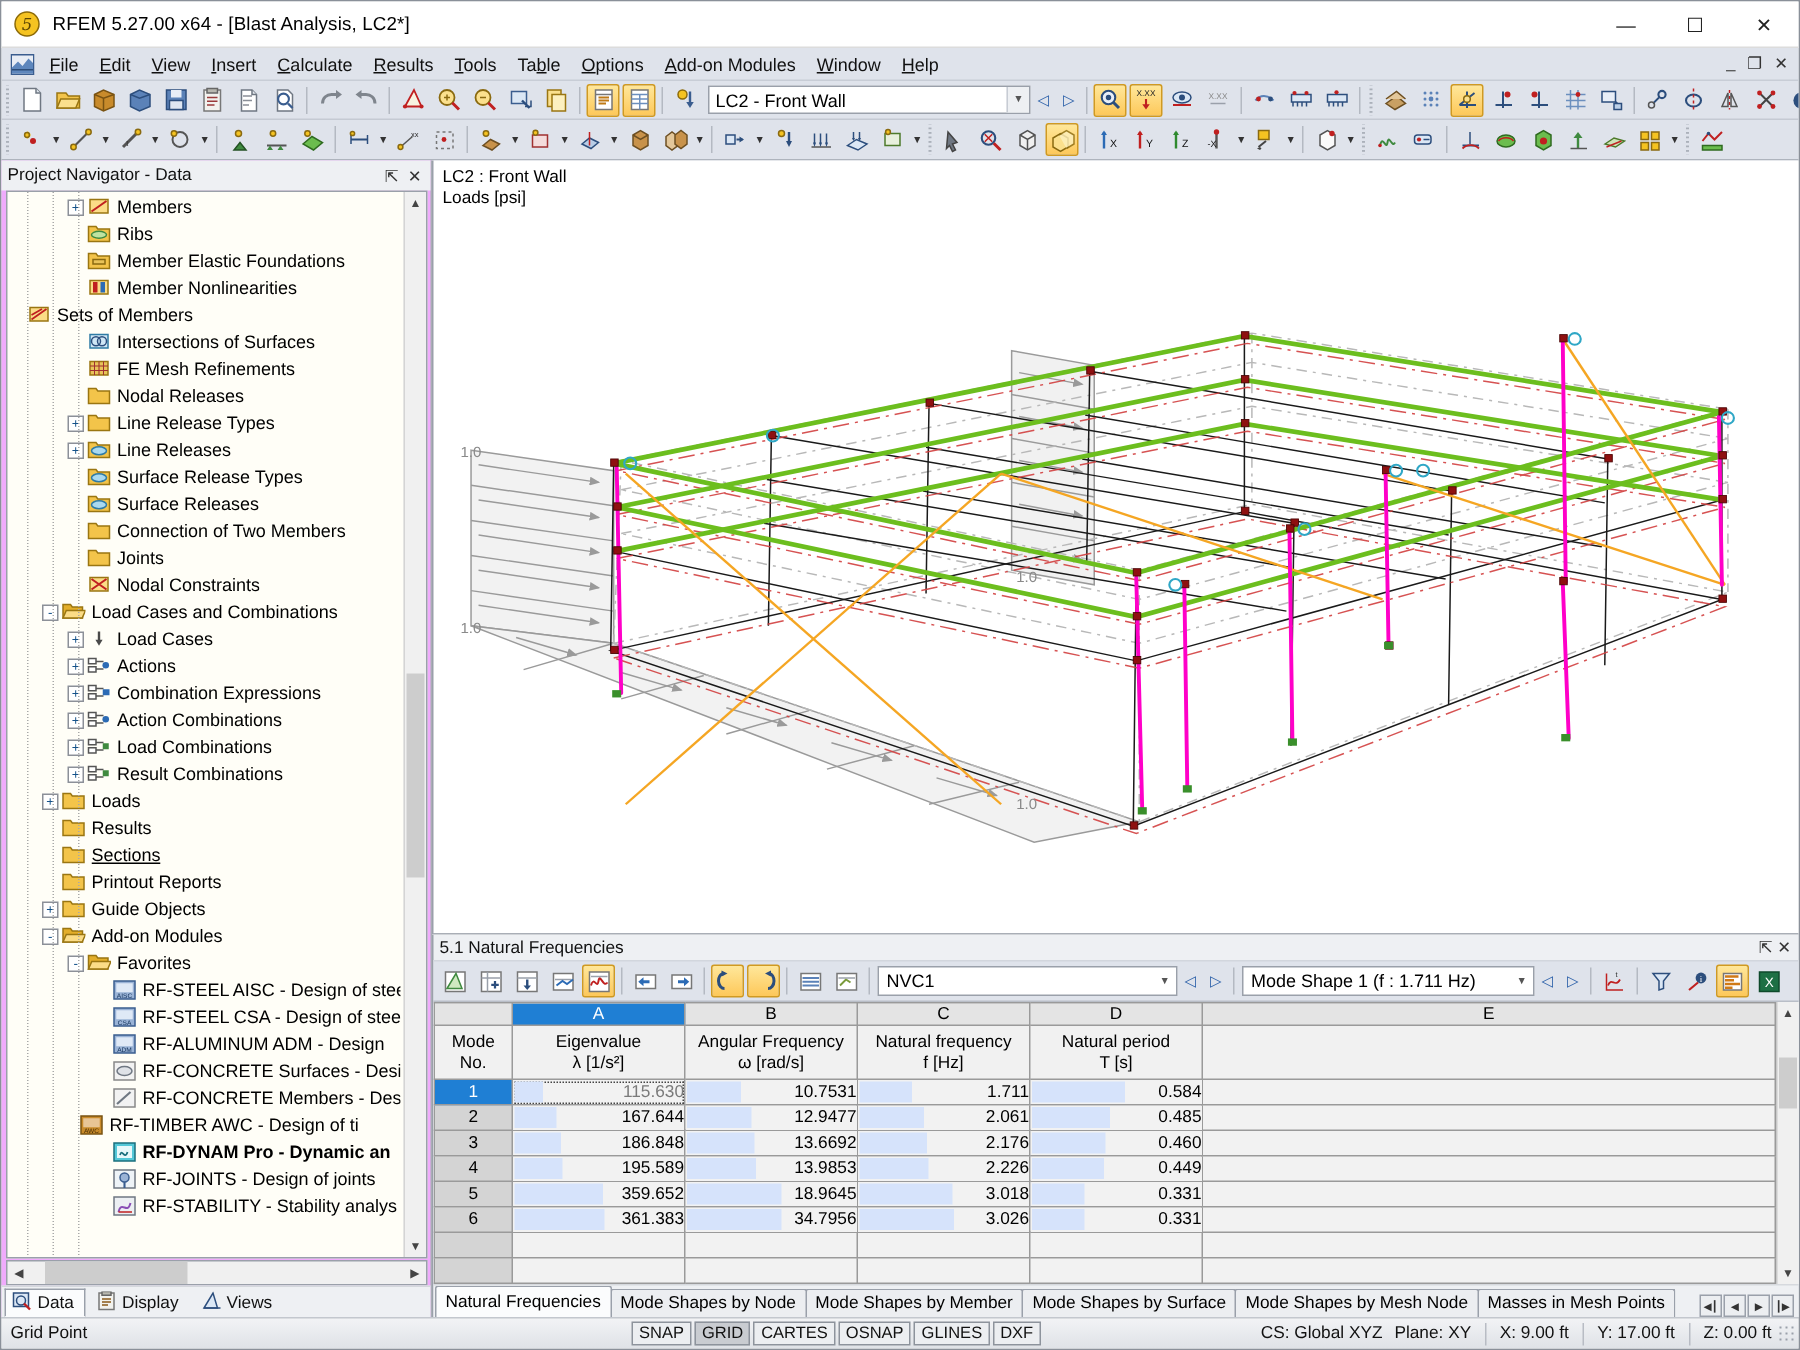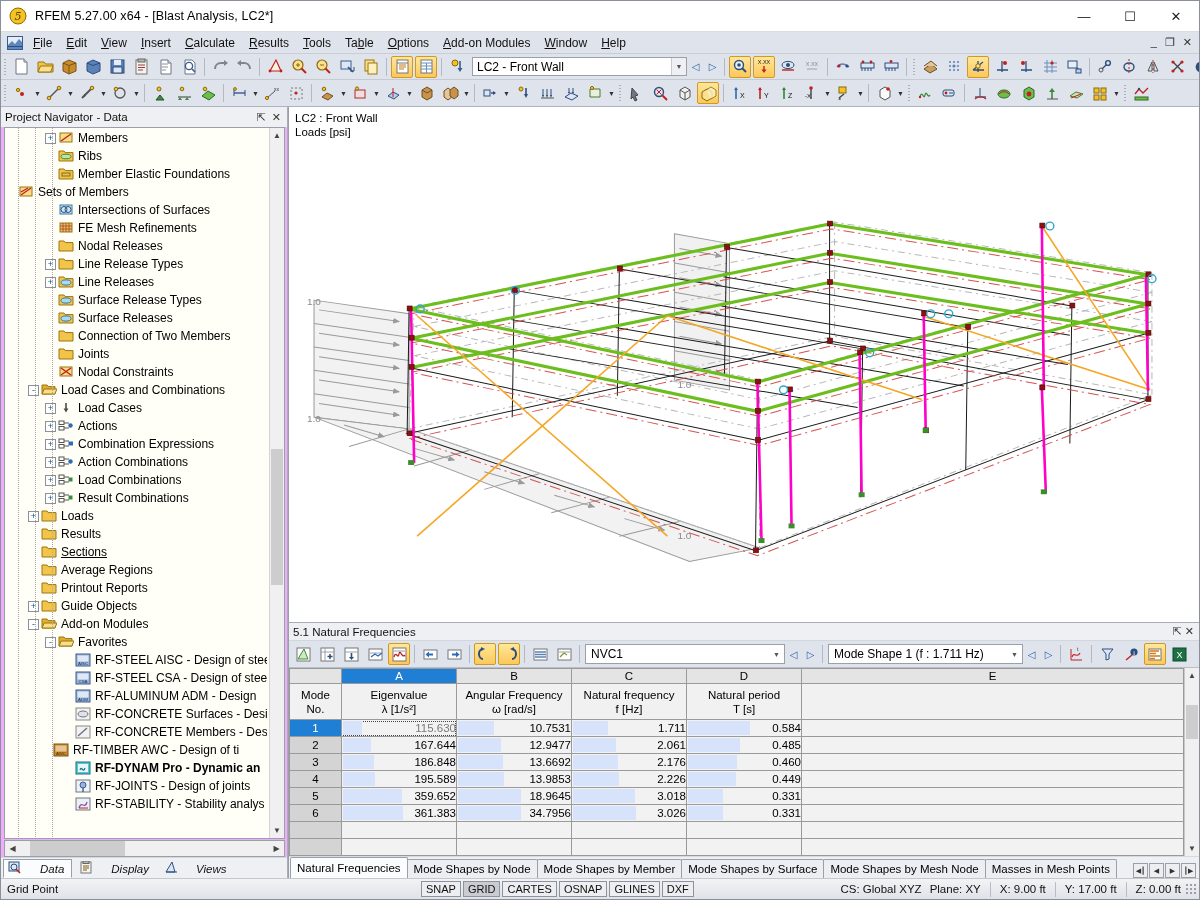--- a/index.html
+++ b/index.html
@@ -174,24 +174,23 @@
     font-size: 8px; color: #444;
   }
   .nav-hscroll .htrack { flex: 1; position: relative; height: 15px; }
   .nav-hscroll .hthumb { position: absolute; top: 0; bottom: 0; background: #cdcdcd; left: 4%; width: 38%; }
   .nav-tabs {
     height: 21px; display: flex; align-items: flex-end; flex: none;
     background: #eef0f3; padding-left: 2px; gap: 2px;
     border-top: 1px solid #d4d7dc;
   }
   .nav-tab {
-    height: 19px; display: flex; align-items: center; gap: 18px;
+    height: 19px; display: flex; align-items: center; gap: 3px;
     padding: 0 7px 0 4px; font-size: 11.5px; color: #111;
     border: 1px solid transparent;
-    font-style: italic;
   }
   .nav-tab.sel { background: #fbfcfd; border: 1px solid #9aa0aa; border-bottom-color: #fbfcfd; }
 
   
   .rightcol { flex: 1; display: flex; flex-direction: column; min-width: 0; }
 
   
   .viewport {
     flex: 1; background: #ffffff; position: relative;
     border-left: 1px solid #9aa0aa; border-bottom: 1px solid #a9aeb6;
@@ -944,20 +943,29 @@
               <span class="tlabel">Ribs</span>
             </div>
             <div class="trow" style="padding-left: 40px;">
               <span class="texp none"></span>
               <span class="ticon"><svg width="16" height="13" viewBox="0 0 16 13">
                   <path d="M1 2h5l1.2 1.6H15V12H1z" fill="#f3c44a" stroke="#9a7612"></path>
                   <rect x="4" y="6" width="8" height="3" fill="#e8c35a" stroke="#8a6a10"></rect>
                 </svg></span>
               <span class="tlabel">Member Elastic Foundations</span>
             </div>
+            <div class="trow" style="padding-left: 40px;">
+              <span class="texp none"></span>
+              <span class="ticon"><svg width="16" height="13" viewBox="0 0 16 13">
+                  <rect x="2" y="2" width="12" height="9" fill="#fbdc87" stroke="#9a7612"></rect>
+                  <rect x="4" y="3" width="3" height="7" fill="#c02020"></rect>
+                  <rect x="9" y="3" width="3" height="7" fill="#2c6bb5"></rect>
+                </svg></span>
+              <span class="tlabel">Member Nonlinearities</span>
+            </div>
             <div class="trow" style="">
               <span class="texp none"></span>
               <span class="ticon"><svg width="16" height="13" viewBox="0 0 16 13">
                   <rect x="2" y="2" width="12" height="9" fill="#fbdc87" stroke="#9a7612"></rect>
                   <path d="M3 10L13 3M3 7L10 3" stroke="#c02020" stroke-width="1.2"></path>
                 </svg></span>
               <span class="tlabel">Sets of Members</span>
             </div>
             <div class="trow" style="padding-left: 40px;">
               <span class="texp none"></span>
@@ -1115,27 +1123,20 @@
                   <path d="M1 2h5l1.2 1.6H15V12H1z" fill="#f3c44a" stroke="#9a7612"></path>
                 </svg></span>
               <span class="tlabel">Results</span>
             </div>
             <div class="trow" style="padding-left: 23px; text-decoration: underline;">
               <span class="texp none"></span>
               <span class="ticon"><svg width="16" height="13" viewBox="0 0 16 13">
                   <path d="M1 2h5l1.2 1.6H15V12H1z" fill="#f3c44a" stroke="#9a7612"></path>
                 </svg></span>
               <span class="tlabel">Sections</span>
-            </div>
-            <div class="trow" style="padding-left: 23px;">
-              <span class="texp none"></span>
-              <span class="ticon"><svg width="16" height="13" viewBox="0 0 16 13">
-                  <path d="M1 2h5l1.2 1.6H15V12H1z" fill="#f3c44a" stroke="#9a7612"></path>
-                </svg></span>
-              <span class="tlabel">Average Regions</span>
             </div>
             <div class="trow" style="padding-left: 23px;">
               <span class="texp none"></span>
               <span class="ticon"><svg width="16" height="13" viewBox="0 0 16 13">
                   <path d="M1 2h5l1.2 1.6H15V12H1z" fill="#f3c44a" stroke="#9a7612"></path>
                 </svg></span>
               <span class="tlabel">Printout Reports</span>
             </div>
             <div class="trow" style="padding-left: 23px;">
               <span class="texp">+</span>

